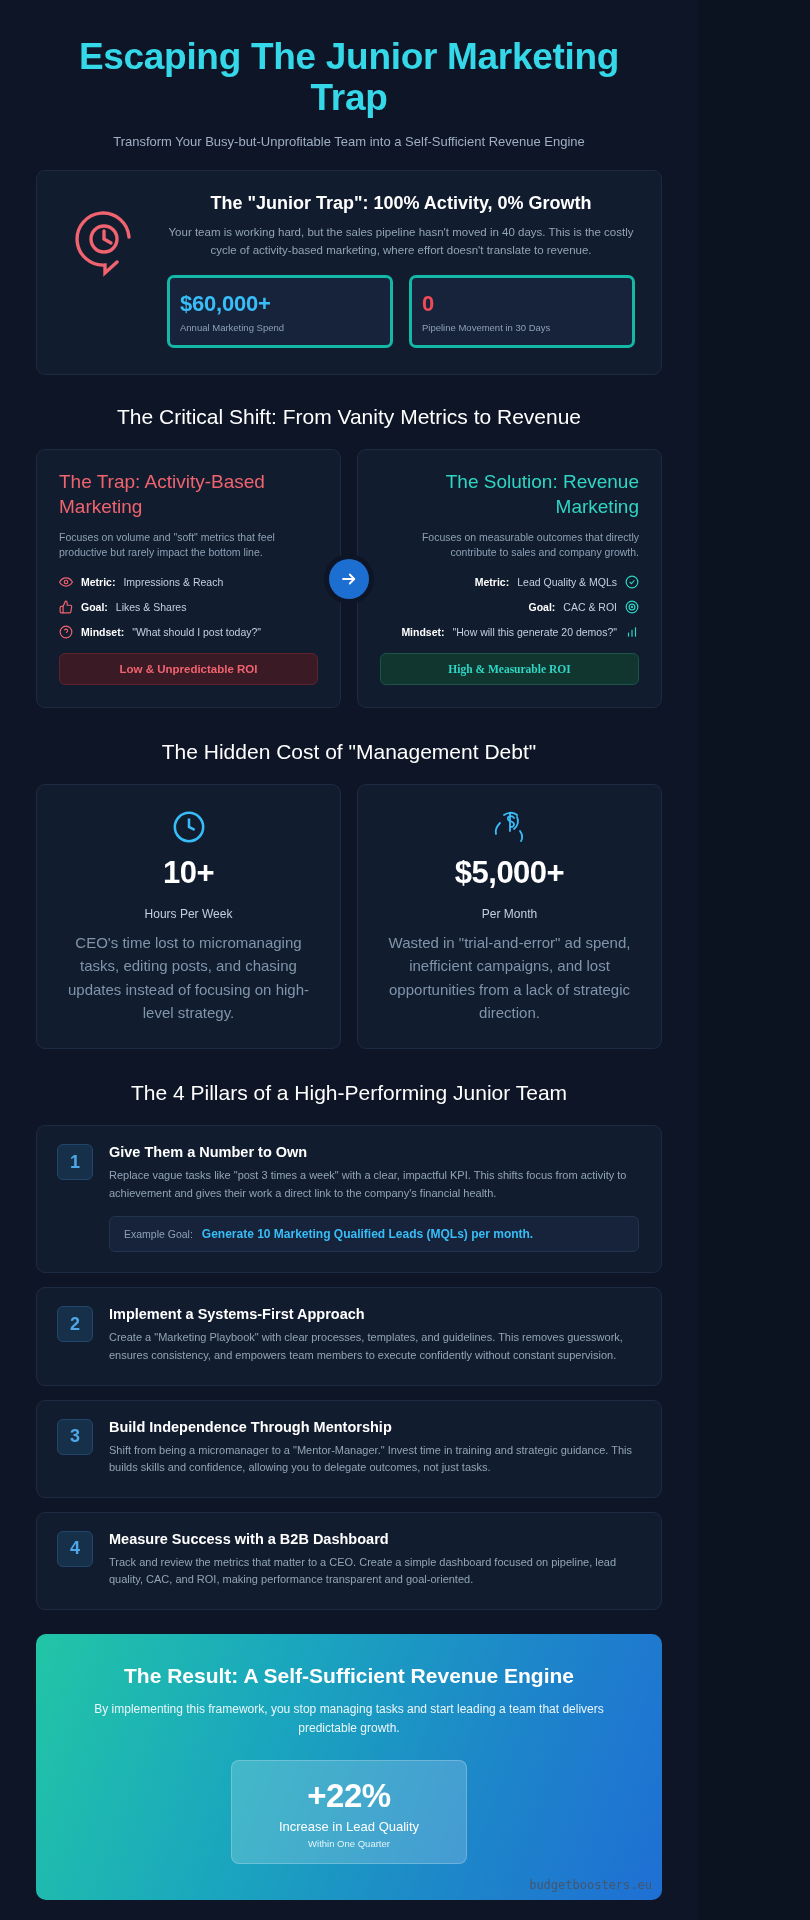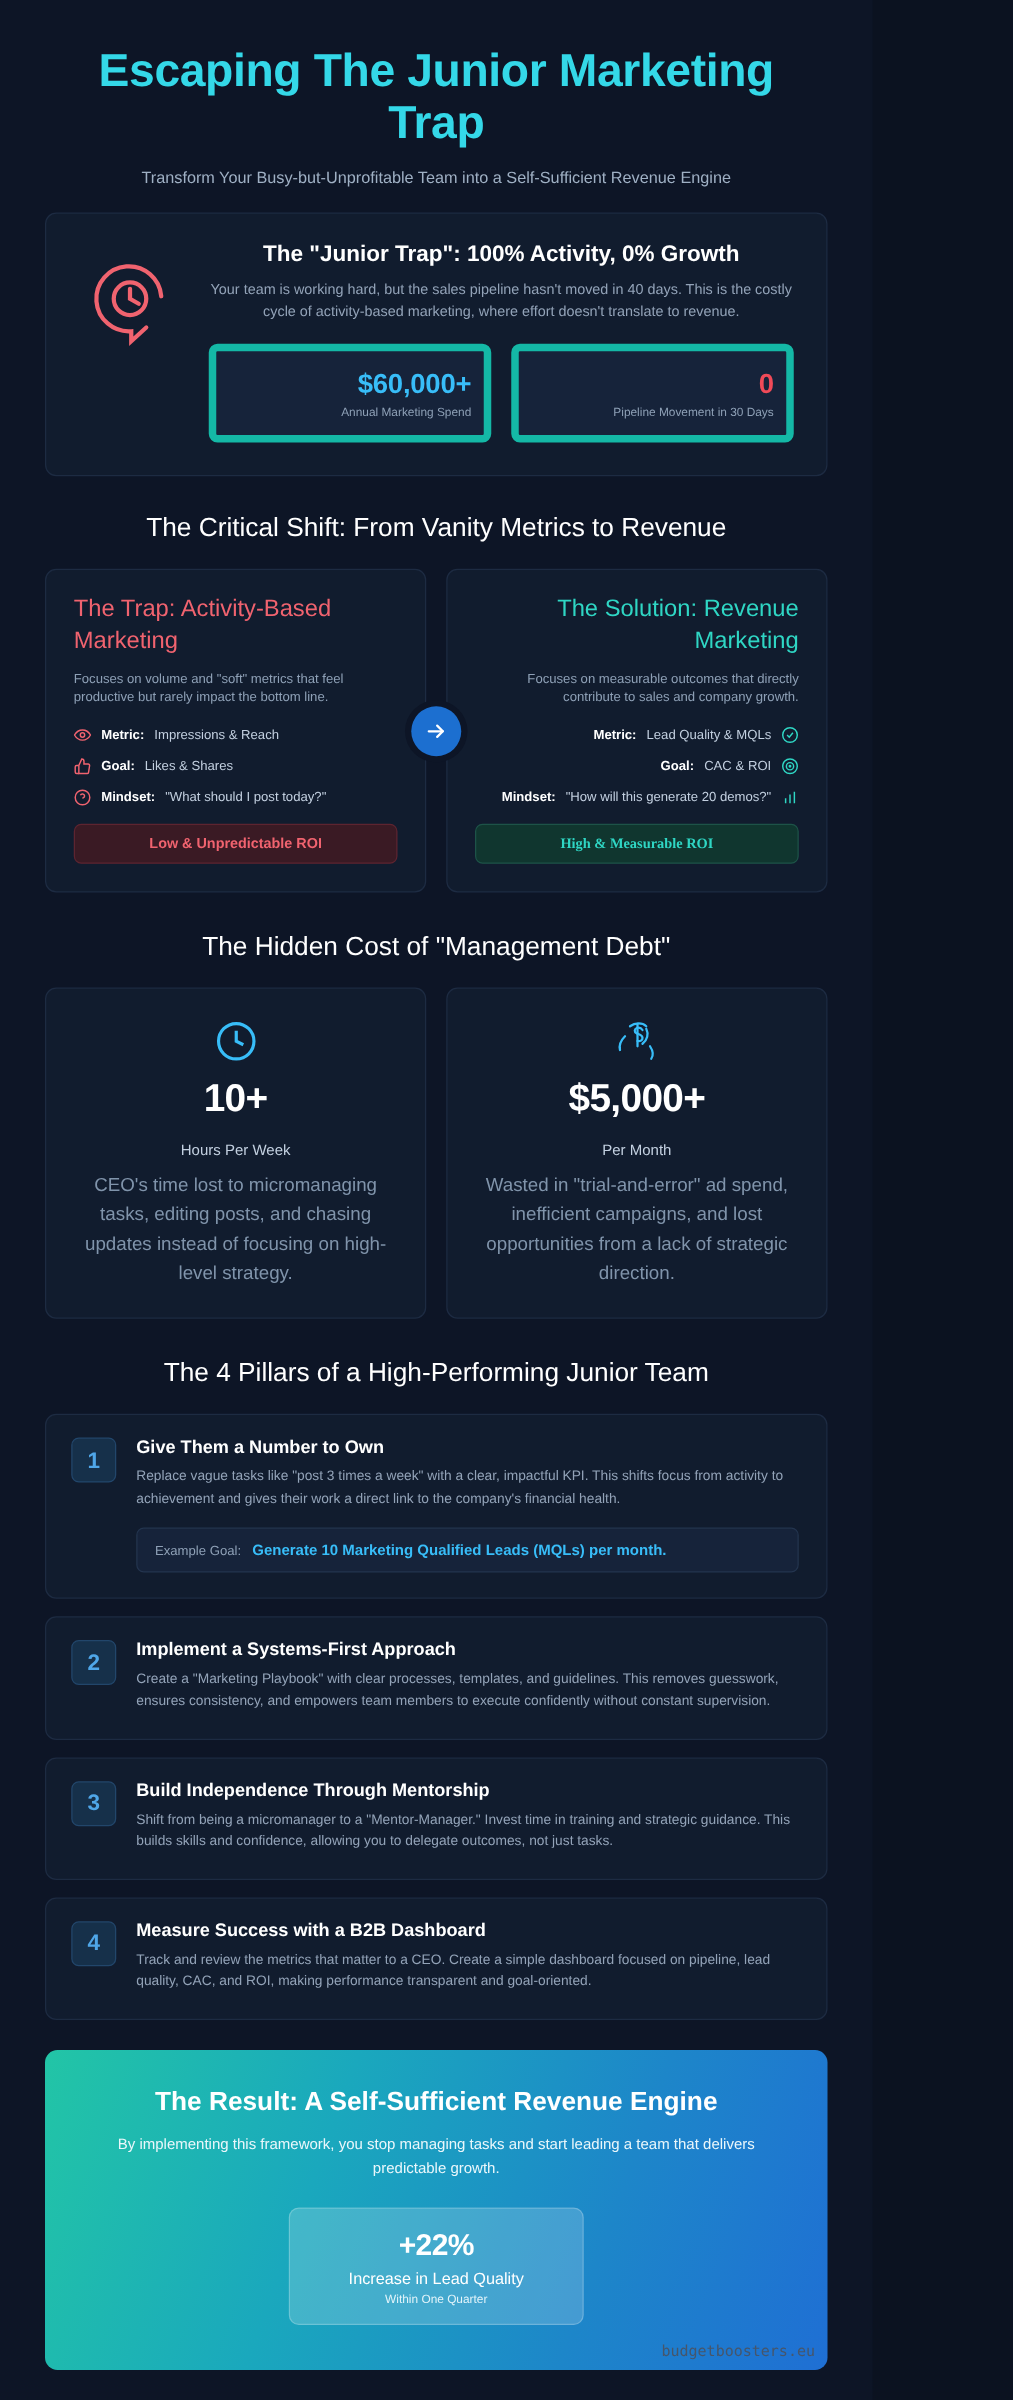--- a/index.html
+++ b/index.html
@@ -68,24 +68,24 @@
     font-size: 11.5px;
     color: #93a3b8;
     line-height: 1.55;
     text-align: center;
     margin-bottom: 16px;
   }
   .stat-row { display: flex; gap: 16px; }
   .stat-box {
     flex: 1 1 0;
     background: #16233a;
-    border: 6px solid #14b8a6;
+    border: 3px solid #14b8a6;
     border-radius: 7px;
     padding: 13px 10px 12px 10px;
-    text-align: right;
+    text-align: left;
   }
   .stat-value { font-size: 22px; font-weight: bold; color: #38bdf8; letter-spacing: -0.2px;}
   .stat-value.red { color: #f04a58; }
   .stat-label { font-size: 9.5px; color: #8ea0b6; margin-top: 5px; }
 
   
   .section-title {
     text-align: center;
     font-size: 21px;
     font-weight: normal;
@@ -189,21 +189,21 @@
   .result h2 { font-size: 21px; font-weight: bold; margin-bottom: 12px; }
   .result p { font-size: 12px; line-height: 1.6; color: #eaf7fb; max-width: 520px; margin: 2px auto; }
   .result-box {
     margin: 22px auto 0 auto;
     width: 236px;
     background: rgba(255,255,255,0.18);
     border: 1px solid rgba(255,255,255,0.22);
     border-radius: 8px;
     padding: 16px 10px 14px 10px;
   }
-  .result-value { font-size: 24px; font-weight: bold; letter-spacing: -0.5px; }
+  .result-value { font-size: 33px; font-weight: bold; letter-spacing: -0.5px; }
   .result-label { font-size: 13px; margin-top: 4px; }
   .result-sub { font-size: 9.5px; margin-top: 4px; color: #e3f4fa; }
 
   .watermark {
     text-align: right;
     font-size: 12px;
     color: #46566b;
     margin-top: -22px;
     padding-right: 10px;
     font-family: "DejaVu Sans Mono", monospace;

